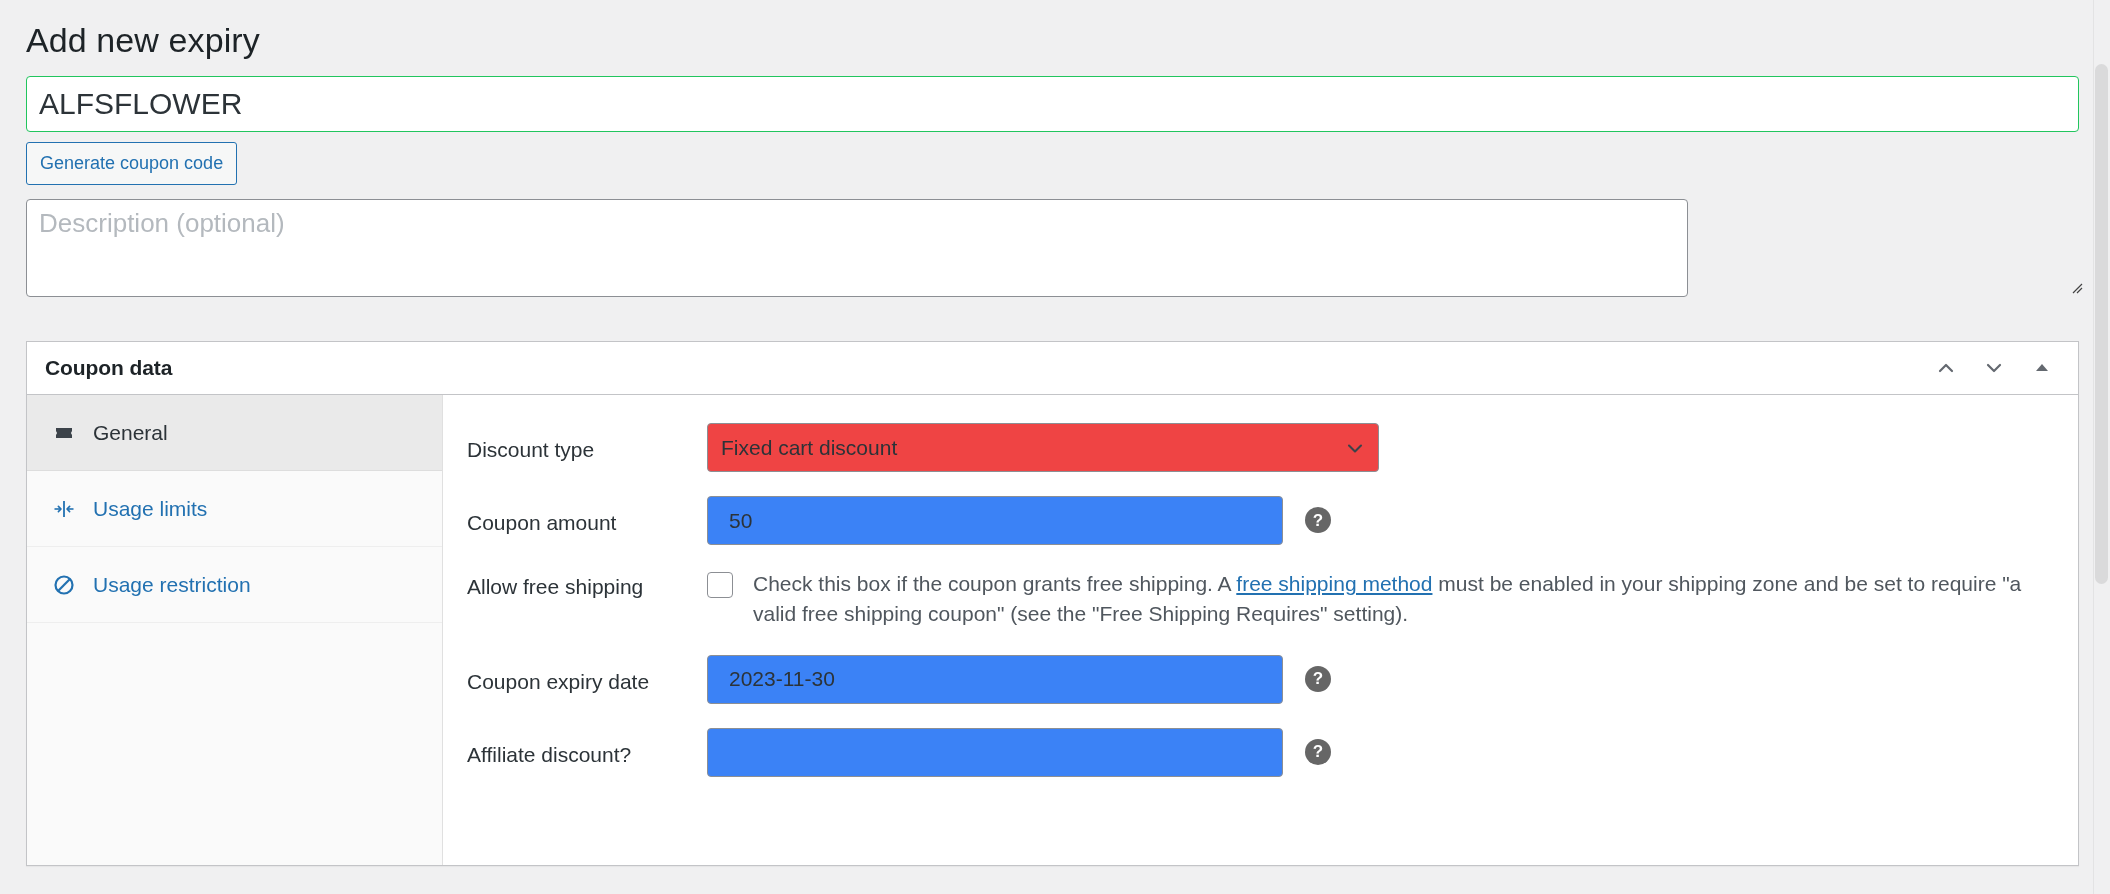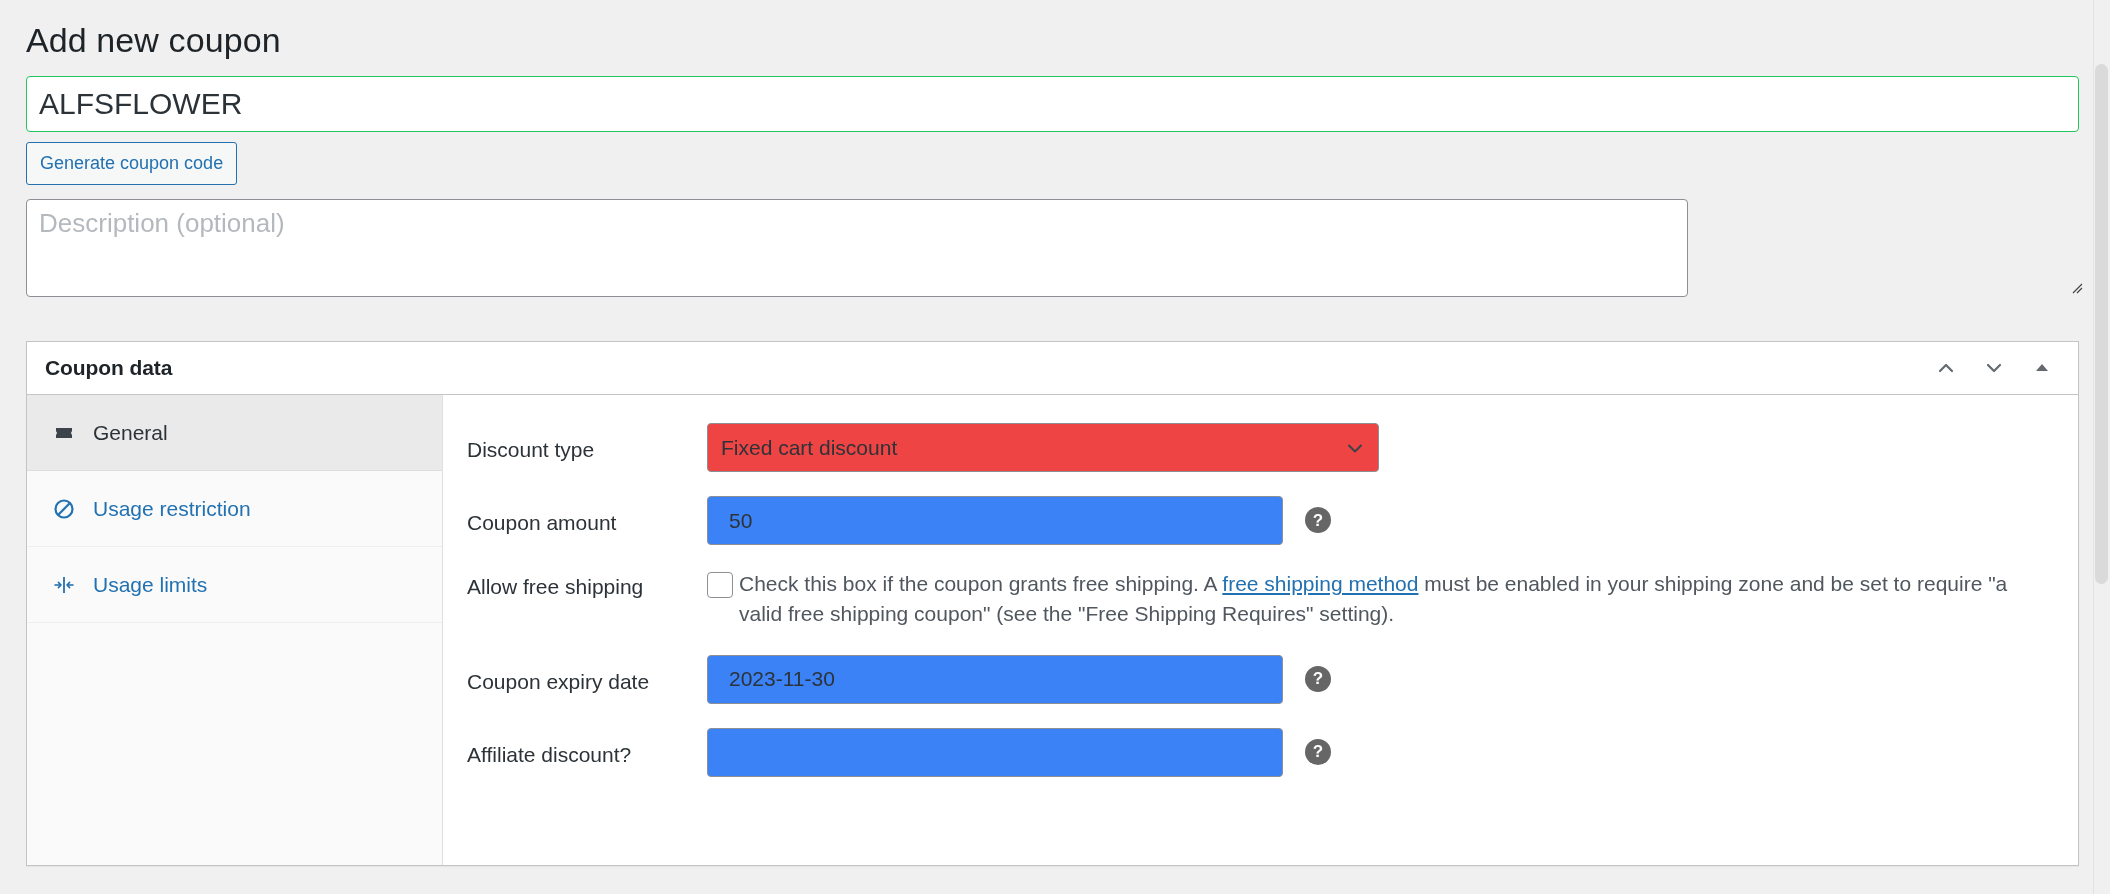--- a/index.html
+++ b/index.html
@@ -218,21 +218,21 @@
     line-height: 1;
   }
 
   
   .checkbox-row { margin-bottom: 26px; }
   .checkbox-row .field-label { padding-top: 4px; }
   .cb-block { flex: 1; padding-right: 40px; }
   .cb-line {
     display: flex;
     align-items: flex-start;
-    gap: 6px;
+    gap: 20px;
   }
   .cb-box {
     width: 26px; height: 26px;
     flex: 0 0 26px;
     border: 1px solid #8c8f94;
     border-radius: 4px;
     background: #fff;
     margin-top: 3px;
     cursor: pointer;
   }
@@ -257,21 +257,21 @@
     width: 13px; height: 520px;
     background: #dadadb;
     border-radius: 7px;
   }
 </style>
 </head>
 <body>
 
 <div class="page">
 
-  <h1 class="page-title">Add new coupon</h1>
+  <h1 class="page-title">Add new expiry</h1>
 
   <input class="title-field" type="text" value="ALFSFLOWER" style="">
 
   <div>
     <button class="generate-btn">Generate coupon code</button>
   </div>
 
   <div class="desc-wrap">
     <textarea class="desc-field" placeholder="Description (optional)" style=""></textarea>
     <svg class="resize-grip" viewBox="0 0 16 16">
@@ -309,37 +309,37 @@
           <span class="tab-icon">
             <svg width="24" height="24" viewBox="0 0 24 24">
               <path d="M4 7 h16 v3.2 a2.2 2.2 0 0 0 0 3.6 V17 H4 v-3.2 a2.2 2.2 0 0 0 0 -3.6 Z" fill="#3c434a"></path>
             </svg>
           </span>
           <span>General</span>
         </li>
         <li class="tab">
           <span class="tab-icon">
             <svg width="24" height="24" viewBox="0 0 24 24">
-              <circle cx="12" cy="12" r="8.5" stroke="#2271b1" stroke-width="2.2" fill="none"></circle>
-              <line x1="6.3" y1="17.7" x2="17.7" y2="6.3" stroke="#2271b1" stroke-width="2.2"></line>
-            </svg>
-          </span>
-          <span>Usage restriction</span>
-        </li>
-        <li class="tab">
-          <span class="tab-icon">
-            <svg width="24" height="24" viewBox="0 0 24 24">
               <line x1="12" y1="4" x2="12" y2="20" stroke="#2271b1" stroke-width="1.8"></line>
               <line x1="2.5" y1="12" x2="9" y2="12" stroke="#2271b1" stroke-width="1.6"></line>
               <path d="M6.4 9.4 L9 12 L6.4 14.6" stroke="#2271b1" stroke-width="1.6" fill="none" stroke-linecap="round" stroke-linejoin="round"></path>
               <line x1="21.5" y1="12" x2="15" y2="12" stroke="#2271b1" stroke-width="1.6"></line>
               <path d="M17.6 9.4 L15 12 L17.6 14.6" stroke="#2271b1" stroke-width="1.6" fill="none" stroke-linecap="round" stroke-linejoin="round"></path>
             </svg>
           </span>
           <span>Usage limits</span>
+        </li>
+        <li class="tab">
+          <span class="tab-icon">
+            <svg width="24" height="24" viewBox="0 0 24 24">
+              <circle cx="12" cy="12" r="8.5" stroke="#2271b1" stroke-width="2.2" fill="none"></circle>
+              <line x1="6.3" y1="17.7" x2="17.7" y2="6.3" stroke="#2271b1" stroke-width="2.2"></line>
+            </svg>
+          </span>
+          <span>Usage restriction</span>
         </li>
       </ul>
 
       <div class="fields">
 
         <div class="field-row">
           <div class="field-label">Discount type</div>
           <div class="field-control">
             <div class="select-wrap">
               <select class="control-select">

